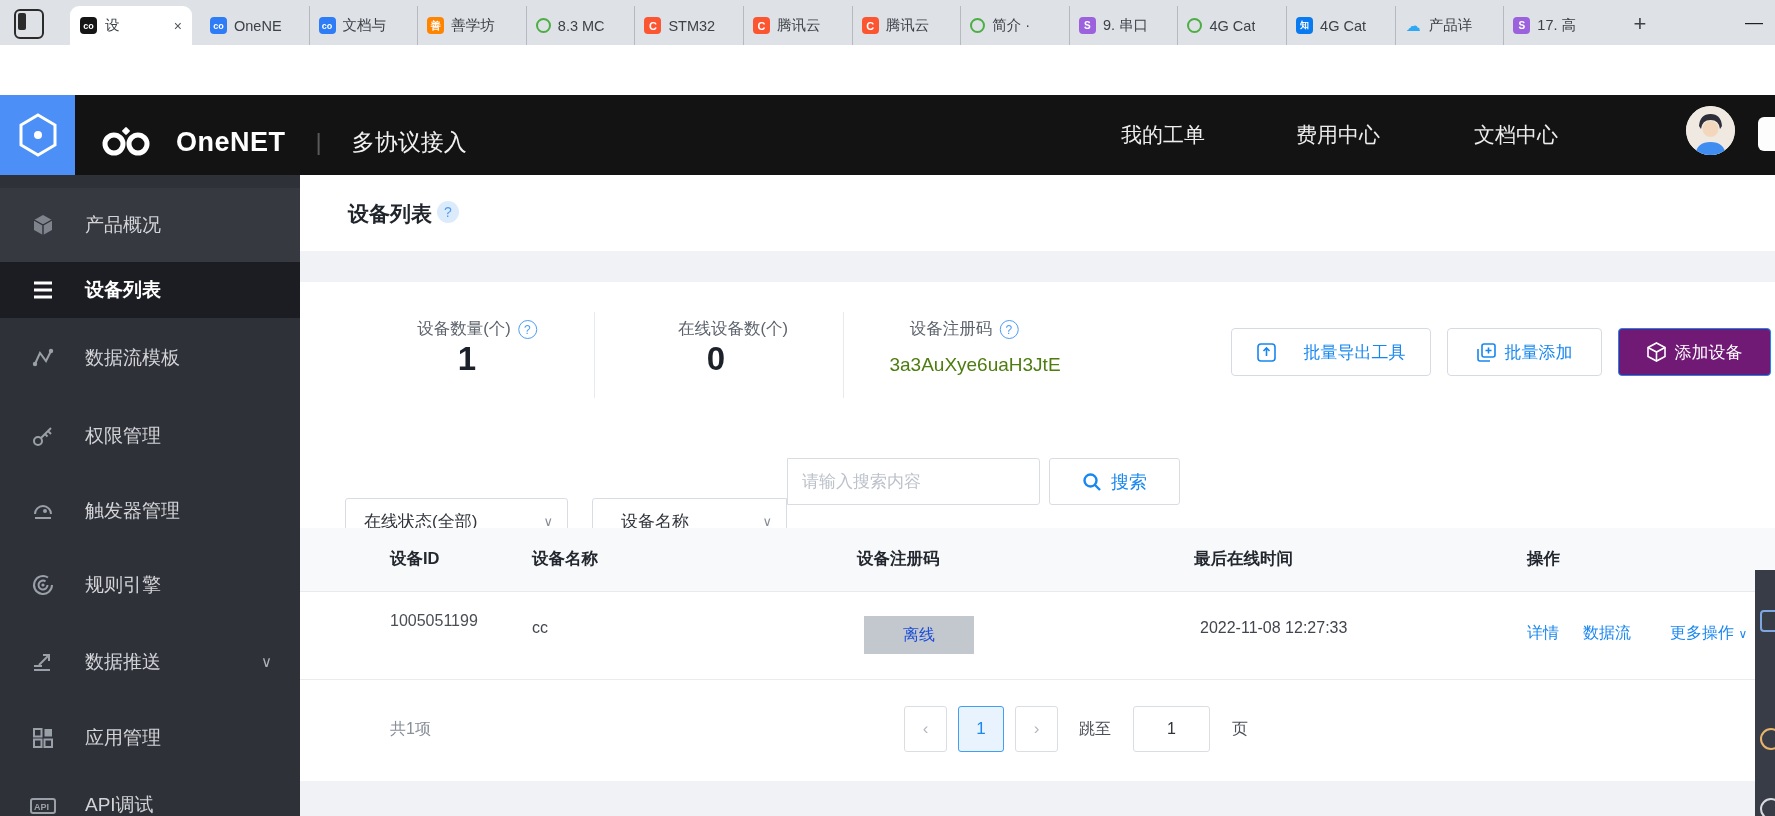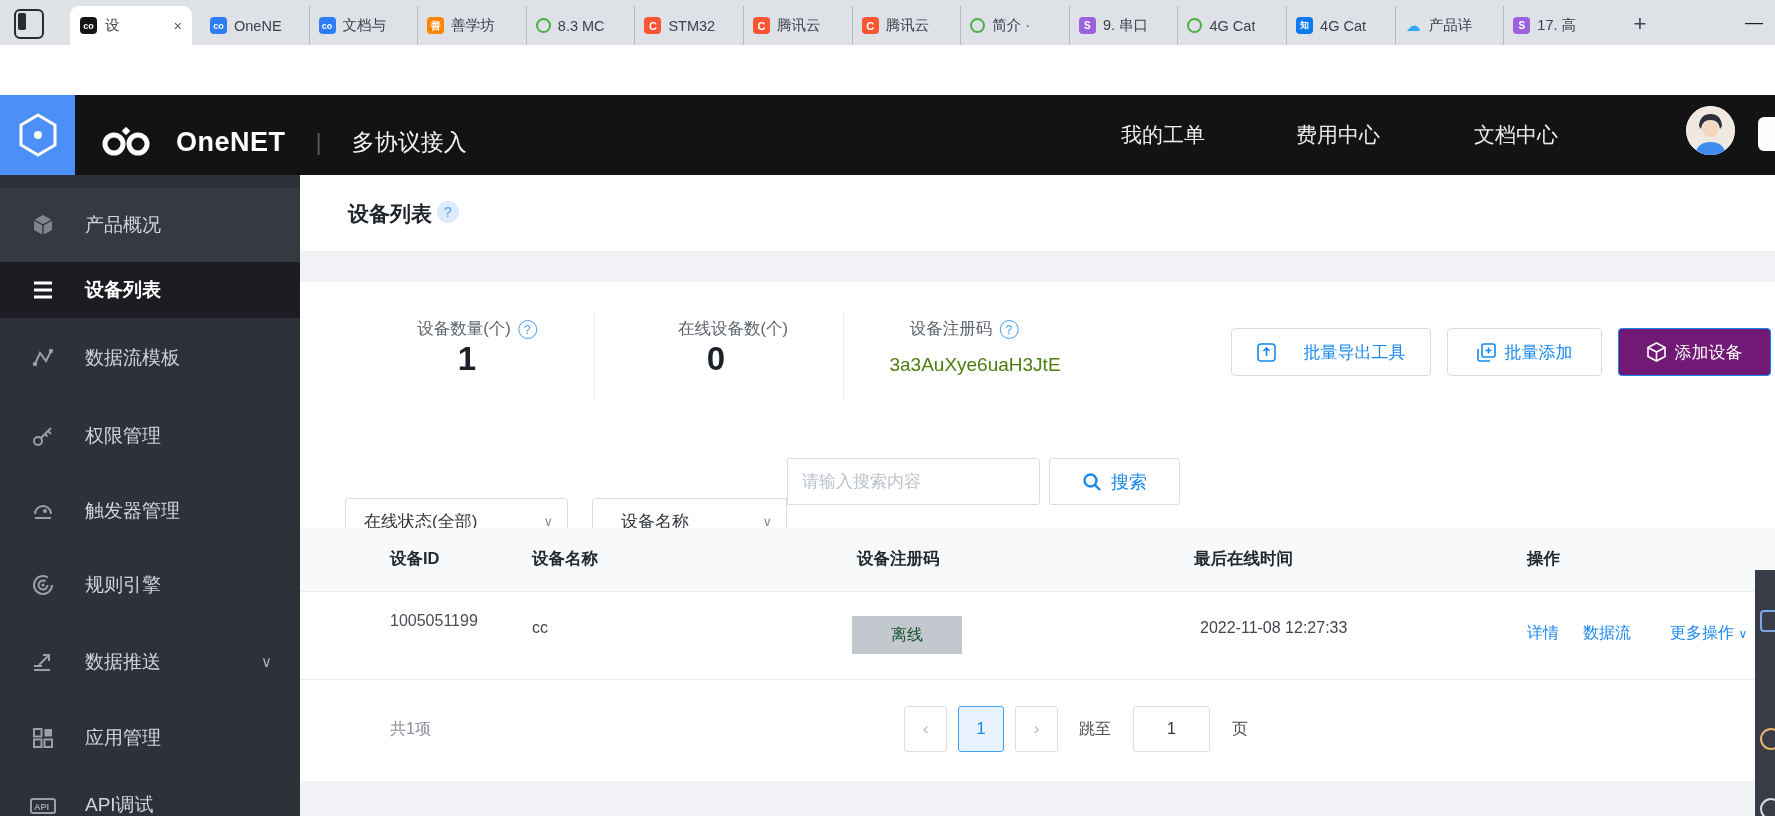--- a/index.html
+++ b/index.html
@@ -66,21 +66,21 @@
   .fsel{position:absolute;top:176px;height:47px;border:1px solid #d9dde3;border-radius:3px;background:#fff;box-sizing:border-box;display:flex;align-items:center;font-size:17px;color:#30343b;margin-top:40px;}
   .fsel .chev{margin-left:auto;margin-right:14px;color:#878d96;font-size:13px;}
   #fsearch-input{position:absolute;top:176px;height:47px;border:1px solid #d9dde3;background:#fff;box-sizing:border-box;font-size:17px;color:#30343b;padding:0 14px;border-radius:0 3px 3px 0;outline:none;width:253px;}
   #fsearch-input::placeholder{color:#bcc1ca;}
   #search-btn{position:absolute;top:176px;left:749px;width:131px;height:47px;border:1px solid #d9dde3;border-radius:3px;background:#fff;display:flex;align-items:center;justify-content:center;gap:9px;color:#1687f0;font-size:18px;box-sizing:border-box;}
   #thead{position:absolute;left:0;top:246px;width:1475px;height:63px;background:#f8f9fb;border-bottom:1px solid #e8eaee;}
   .th{position:absolute;top:20px;font-size:16.5px;font-weight:bold;color:#23272e;}
   #trow{position:absolute;left:0;top:309px;width:1475px;height:88px;border-bottom:1px solid #e9ebef;}
   .td{position:absolute;font-size:16px;color:#41454d;}
   #dev-id{left:90px;top:16px;width:96px;word-break:break-all;line-height:27px;color:#4a4e55;}
-  #status-badge{position:absolute;left:552px;top:25px;width:110px;height:38px;background:#c3c8ce;color:#14532d;font-size:16px;display:flex;align-items:center;justify-content:center;}
+  #status-badge{position:absolute;left:564px;top:25px;width:110px;height:38px;background:#c3c8ce;color:#1d4ed8;font-size:16px;display:flex;align-items:center;justify-content:center;}
   .rlink{position:absolute;top:32px;font-size:16px;color:#1b87f0;}
   #pagi{position:absolute;left:0;top:397px;width:1475px;height:102px;}
   .ptext{position:absolute;top:40px;font-size:16px;color:#898f99;}
   .pbtn{position:absolute;top:27px;width:43px;height:46px;border:1px solid #dadde2;border-radius:3px;background:#fff;color:#b3b8bf;font-size:17px;display:flex;align-items:center;justify-content:center;box-sizing:border-box;}
   .pbtn.cur{background:#e8f3fe;border-color:#3f9ff2;color:#1b87f0;width:46px;}
   #jump-input{position:absolute;left:833px;top:27px;width:77px;height:46px;border:1px solid #dadde2;border-radius:3px;box-sizing:border-box;font-size:16px;color:#30343b;text-align:center;outline:none;background:#fff;}
   #dark-label{color:#4a4e56;}
   
   #strip{position:absolute;left:1755px;top:570px;width:20px;height:246px;background:#383c47;}
   .strip-ic{position:absolute;left:5px;width:22px;height:22px;border-radius:50%;box-sizing:border-box;}

